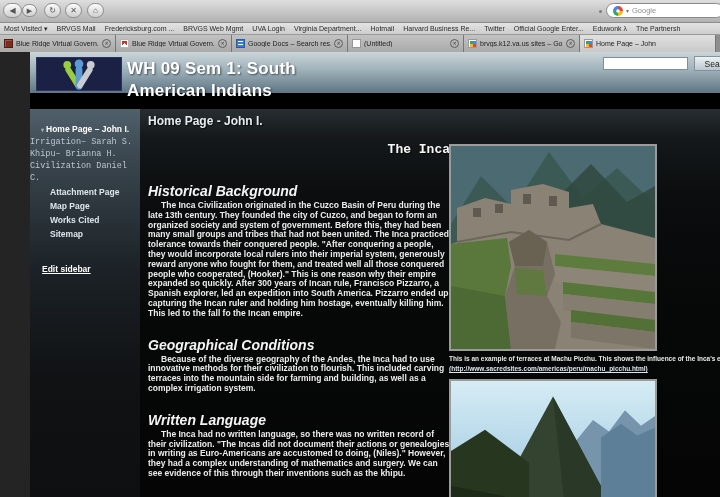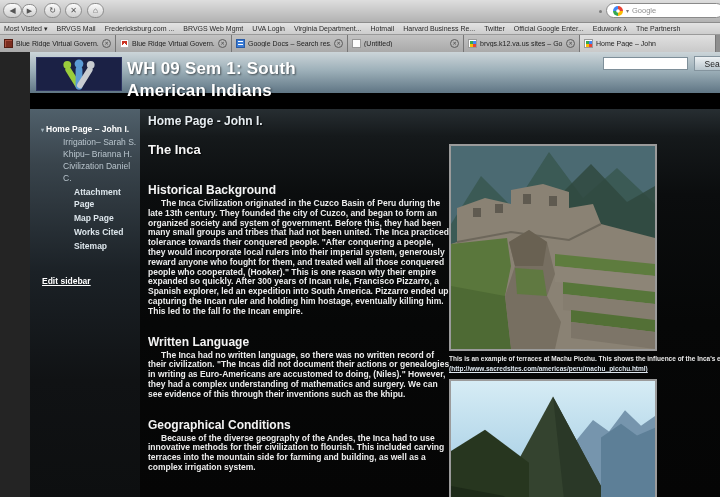--- a/index.html
+++ b/index.html
@@ -82,33 +82,33 @@
                  font-size:8.5px; color:#222; font-family:"Liberation Sans",sans-serif; }
   .black-bar { position:absolute; left:0; top:41px; width:700px; height:16px; background:#000; }
 
   .site-body { position:absolute; left:0; top:57px; width:700px; height:388px; }
   .sidebar { position:absolute; left:0; top:0; width:110px; height:388px;
              background:linear-gradient(180deg,#50606b 0%, #39444c 14%, #1b2126 42%, #101214 70%, #0d0f10 100%); }
   .sidebar ul { list-style:none; padding-top:14px; }
   .sidebar li { font-size:8.5px; line-height:12px; white-space:normal; cursor:default; }
   .sb-current { padding-left:11px; color:#ffffff; font-weight:bold; }
   .sb-caret { color:#9fb0ba; font-size:6px; margin-right:2px; }
-  .sb-sub { padding-left:33px; color:#b9c5cd; }
-  .sb-top { padding-left:20px; color:#dde6ec; font-weight:bold; margin-top:2px;margin-left:24px; }
+  .sb-sub { color:#b9c5cd;font-family:Liberation Mono, monospace; }
+  .sb-top { padding-left:20px; color:#dde6ec; font-weight:bold; margin-top:2px; }
   .edit-link { display:inline-block; margin:24px 0 0 12px; font-size:8.5px; font-weight:bold;
                color:#fff; text-decoration:underline; cursor:default; }
 
   .main { position:absolute; left:110px; top:0; width:590px; height:388px;
           background:linear-gradient(180deg,#272e32 0%, #15191b 7%, #0b0d0e 22%, #060707 55%, #050505 100%); }
   .page-title { position:absolute; left:8px; top:5px; font-size:12px; font-weight:bold;
                 color:#e6ecf0; text-shadow:1px 1px 1px rgba(0,0,0,.7); }
   .col-left { position:absolute; left:8px; top:33px; width:302px; color:#ececec; }
-  .inca-head { text-align:left; font-size:13px; font-weight:bold; color:#f7f7f7;
-               margin-bottom:26px; text-shadow:1px 1px 1px rgba(0,0,0,.7); }
-  .sec-head { font-size:12px; font-weight:bold; color:#f4f4f4; margin-bottom:2px; }
+  .inca-head { text-align:right; font-size:13px; font-weight:bold; color:#f7f7f7;
+               margin-bottom:26px; text-shadow:1px 1px 1px rgba(0,0,0,.7);font-family:Liberation Mono, monospace; }
+  .sec-head { font-size:14px; font-weight:bold; color:#f4f4f4; margin-bottom:2px;font-style:italic; }
   .sec-body { font-size:8.5px; font-weight:bold; line-height:9.8px; color:#ececec;
               text-indent:13px; margin-bottom:18px; }
   .col-right { position:absolute; left:309px; top:35px; width:420px; }
   .fig { border:2px solid #9b9b9b; background:#000; font-size:0; line-height:0; }
   .fig1 { width:208px; height:207px; }
   .fig2 { width:208px; height:150px; margin-top:7px; }
   .fig svg { width:100%; height:100%; display:block; }
   .caption { margin-top:3px; width:380px; font-size:6.5px; font-weight:bold;
              line-height:10px; color:#e9e9e9; }
   .cap-link { display:block; margin-top:1px; font-size:6.5px; font-weight:bold;
@@ -231,26 +231,26 @@
           <div class="page-title">Home Page - John I.</div>
 
           <div class="col-left">
             <div class="inca-head">The Inca</div>
 
             <div class="section">
               <div class="sec-head">Historical Background</div>
               <p class="sec-body">The Inca Civilization originated in the Cuzco Basin of Peru during the late 13th century. They founded the city of Cuzco, and began to form an organized society and system of government. Before this, they had been many small groups and tribes that had not been united. The Inca practiced tolerance towards their conquered people. "After conquering a people, they would incorporate local rulers into their imperial system, generously reward anyone who fought for them, and treated well all those conquered people who cooperated, (Hooker)." This is one reason why their empire expanded so quickly. After 300 years of Incan rule, Francisco Pizzarro, a Spanish explorer, led an expedition into South America. Pizzarro ended up capturing the Incan ruler and holding him hostage, eventually killing him. This led to the fall fo the Incan empire.</p>
             </div>
             <div class="section">
+              <div class="sec-head">Geographical Conditions</div>
+              <p class="sec-body">Because of the diverse geography of the Andes, the Inca had to use innovative methods for their civilization to flourish. This included carving terraces into the mountain side for farming and building, as well as a complex irrigation system.</p>
+            </div>
+            <div class="section">
               <div class="sec-head">Written Language</div>
               <p class="sec-body">The Inca had no written language, so there was no written record of their civilization. "The Incas did not document their actions or genealogies in writing as Euro-Americans are accustomed to doing, (Niles)." However, they had a complex understanding of mathematics and surgery. We can see evidence of this through their inventions such as the khipu.</p>
-            </div>
-            <div class="section">
-              <div class="sec-head">Geographical Conditions</div>
-              <p class="sec-body">Because of the diverse geography of the Andes, the Inca had to use innovative methods for their civilization to flourish. This included carving terraces into the mountain side for farming and building, as well as a complex irrigation system.</p>
             </div>
           </div>
 
           <div class="col-right">
             <div class="fig fig1">
               <svg viewBox="0 0 204 203" preserveAspectRatio="none">
                 <rect width="204" height="203" fill="#4b6a72"></rect>
                 <path d="M0,78 L30,30 L62,62 L98,6 L132,52 L166,22 L204,58 L204,203 L0,203 Z" fill="#3b5a55"></path>
                 <path d="M98,60 L140,18 L176,56 L204,40 L204,203 L98,203 Z" fill="#30493f" opacity="0.85"></path>
                 <path d="M6,96 L6,62 L34,52 L60,58 L60,44 L92,38 L118,46 L118,62 L142,58 L150,78 L204,92 L204,203 L0,203 L0,98 Z" fill="#8a8274"></path>

